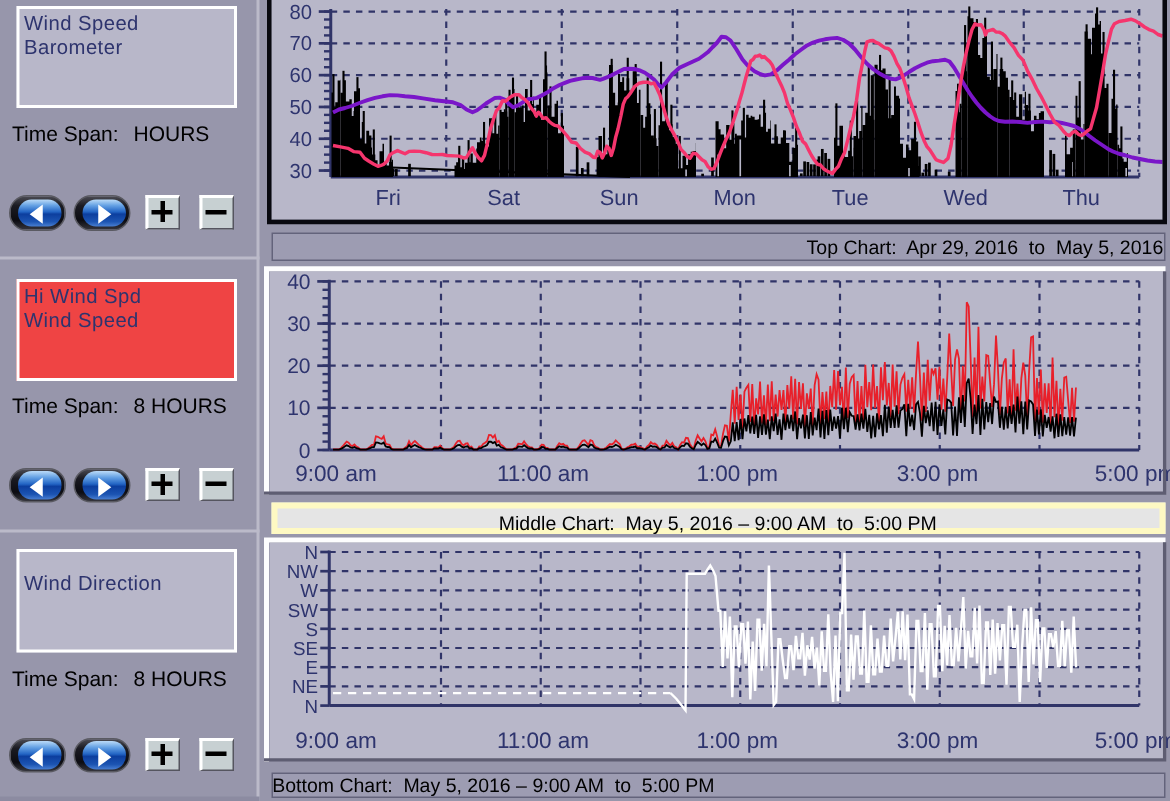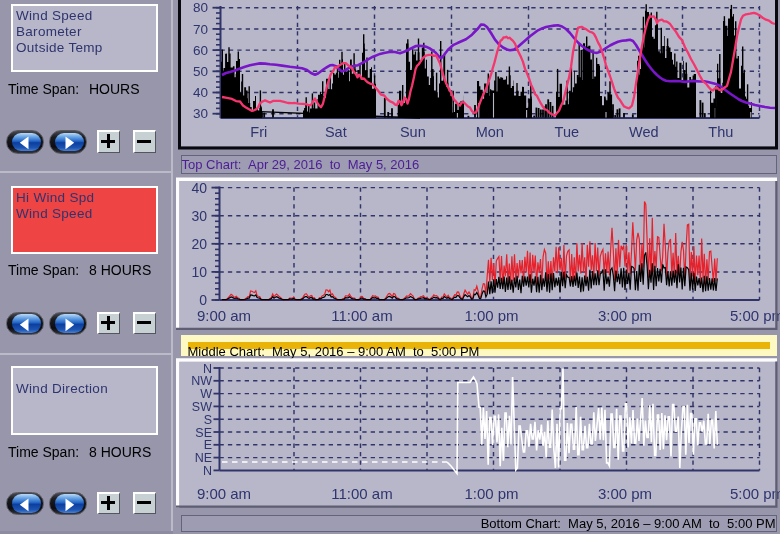--- a/index.html
+++ b/index.html
@@ -6,21 +6,20 @@
  font-family:"Liberation Sans",sans-serif;-webkit-font-smoothing:antialiased}
 </style></head>
 <body>
 <div style="position:absolute;left:170.5px;top:0;width:2px;height:534px;background:#bbbac9"></div>
 <div style="position:absolute;left:0;top:170.5px;width:172.5px;height:2px;background:#bbbac9"></div>
 <div style="position:absolute;left:0;top:353px;width:172.5px;height:2px;background:#bbbac9"></div>
 <div style="position:absolute;left:0;top:531px;width:172.5px;height:3px;background:#8c8ba1"></div>
 <div style="position:absolute;left:11px;top:4px;width:146.5px;height:68px;box-sizing:border-box;border:2.5px solid #fff;background:#b8b7c9;font-size:13.5px;color:#2e346e;letter-spacing:0.3px;line-height:16.2px;padding:2px 0 0 3px">
     <div>Wind Speed</div>
     <div>Barometer</div>
-    <div>Outside Temp</div>
   </div>
 <div style="position:absolute;left:8px;top:81px;font-size:14px;color:#000;white-space:nowrap">Time Span:<span style="position:absolute;left:81px">HOURS</span></div>
 <div style="position:absolute;left:6px;top:130px;width:37.5px;height:23.5px;box-sizing:border-box;border-radius:12px;border:1px solid #5a5a62;background:linear-gradient(180deg,#4a4a52,#1b1b22 28%,#0c0c12 72%,#34343c)">
 <div style="position:absolute;left:5.3px;top:1.9px;width:29.2px;height:18.6px;border-radius:9.3px;background:linear-gradient(180deg,#b4d6f6 2%,#66a2e4 22%,#2264c4 46%,#0c3e9e 54%,#1c54b2 82%,#497fd2)"></div>
 <svg style="position:absolute;left:0;top:0" width="37" height="23" viewBox="0 0 37 23">
       <path d="M21.5 5.4 L12.8 11.8 L21.5 18.2 Z" fill="#fff"></path>
     </svg>
   </div>
 <div style="position:absolute;left:49px;top:130px;width:37.5px;height:23.5px;box-sizing:border-box;border-radius:12px;border:1px solid #5a5a62;background:linear-gradient(180deg,#4a4a52,#1b1b22 28%,#0c0c12 72%,#34343c)">
 <div style="position:absolute;left:5.3px;top:1.9px;width:29.2px;height:18.6px;border-radius:9.3px;background:linear-gradient(180deg,#b4d6f6 2%,#66a2e4 22%,#2264c4 46%,#0c3e9e 54%,#1c54b2 82%,#497fd2)"></div>
@@ -75,23 +74,23 @@
       <path d="M15.5 5.4 L24.2 11.8 L15.5 18.2 Z" fill="#fff"></path>
     </svg>
   </div>
 <div style="position:absolute;left:97px;top:491.5px;width:22.6px;height:22.6px;box-sizing:border-box;background:#c7d0d2;border-top:2.2px solid #fff;border-left:2.2px solid #fff;border-right:1.8px solid #55555f;border-bottom:1.8px solid #55555f">
     <div style="position:absolute;left:2.3px;top:7.9px;width:13.8px;height:2.7px;background:#000"></div>
     <div style="position:absolute;left:7.9px;top:2.3px;width:2.7px;height:13.8px;background:#000"></div>
   </div>
 <div style="position:absolute;left:133px;top:491.5px;width:22.6px;height:22.6px;box-sizing:border-box;background:#c7d0d2;border-top:2.2px solid #fff;border-left:2.2px solid #fff;border-right:1.8px solid #55555f;border-bottom:1.8px solid #55555f">
     <div style="position:absolute;left:2.3px;top:7.9px;width:13.8px;height:2.7px;background:#000"></div>
   </div>
-<div style="position:absolute;left:180.5px;top:154.5px;width:596px;height:19.5px;box-sizing:border-box;border:1px solid #63637b;background:#9d9cb2;font-size:13px;color:#4c1d95;text-align:left;line-height:18.5px">Top Chart:&nbsp; Apr 29, 2016&nbsp; to&nbsp; May 5, 2016</div>
-<div style="position:absolute;left:180.5px;top:334.5px;width:596px;height:21px;box-sizing:border-box;border:7px solid #fef9c3;background:#eab308;font-size:13px;color:#000;line-height:20px">Middle Chart:&nbsp; May 5, 2016 – 9:00 AM&nbsp; to&nbsp; 5:00 PM</div>
-<div style="position:absolute;left:180.5px;top:515px;width:596px;height:16.5px;box-sizing:border-box;border:1px solid #63637b;background:#9d9cb2;font-size:13px;color:#000;text-align:right;line-height:15.5px">Bottom Chart:&nbsp; May 5, 2016 – 9:00 AM&nbsp; to&nbsp; 5:00 PM</div>
+<div style="position:absolute;left:180.5px;top:154.5px;width:596px;height:19.5px;box-sizing:border-box;border:1px solid #63637b;background:#9d9cb2;font-size:13px;color:#000000;text-align:right;line-height:18.5px">Top Chart:&nbsp; Apr 29, 2016&nbsp; to&nbsp; May 5, 2016</div>
+<div style="position:absolute;left:180.5px;top:334.5px;width:596px;height:21px;box-sizing:border-box;border:4px solid #fef9c3;background:#e5e5e5;font-size:13px;color:#000;text-align:center;line-height:20px">Middle Chart:&nbsp; May 5, 2016 – 9:00 AM&nbsp; to&nbsp; 5:00 PM</div>
+<div style="position:absolute;left:180.5px;top:515px;width:596px;height:16.5px;box-sizing:border-box;border:1px solid #63637b;background:#9d9cb2;font-size:13px;color:#000;text-align:left;line-height:15.5px">Bottom Chart:&nbsp; May 5, 2016 – 9:00 AM&nbsp; to&nbsp; 5:00 PM</div>
 <svg style="position:absolute;left:0;top:0" width="780" height="152" viewBox="0 0 780 152" font-family="Liberation Sans, sans-serif">
     <rect x="181" y="0" width="594" height="146" fill="#b8b7c9"></rect>
     <line x1="220.5" y1="113.7" x2="759.5" y2="113.7" stroke="#303468" stroke-width="1.45" stroke-dasharray="4.3 4.1"></line>
     <line x1="220.5" y1="92.5" x2="759.5" y2="92.5" stroke="#303468" stroke-width="1.45" stroke-dasharray="4.3 4.1"></line>
     <line x1="220.5" y1="71.3" x2="759.5" y2="71.3" stroke="#303468" stroke-width="1.45" stroke-dasharray="4.3 4.1"></line>
     <line x1="220.5" y1="50.1" x2="759.5" y2="50.1" stroke="#303468" stroke-width="1.45" stroke-dasharray="4.3 4.1"></line>
     <line x1="220.5" y1="28.9" x2="759.5" y2="28.9" stroke="#303468" stroke-width="1.45" stroke-dasharray="4.3 4.1"></line>
     <line x1="220.5" y1="7.7" x2="759.5" y2="7.7" stroke="#303468" stroke-width="1.45" stroke-dasharray="4.3 4.1"></line>
     <line x1="297.5" y1="6" x2="297.5" y2="118.0" stroke="#303468" stroke-width="1.45" stroke-dasharray="4.3 4.1"></line>
     <line x1="374.5" y1="6" x2="374.5" y2="118.0" stroke="#303468" stroke-width="1.45" stroke-dasharray="4.3 4.1"></line>

